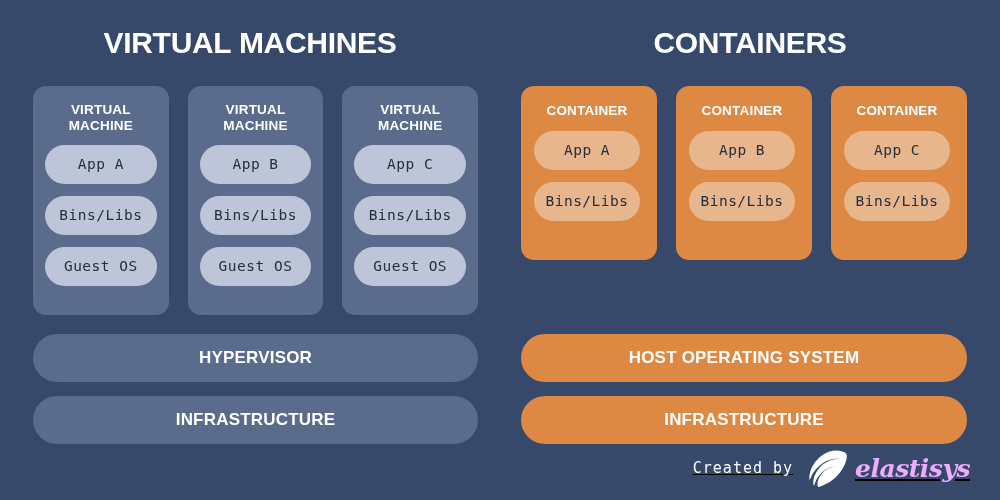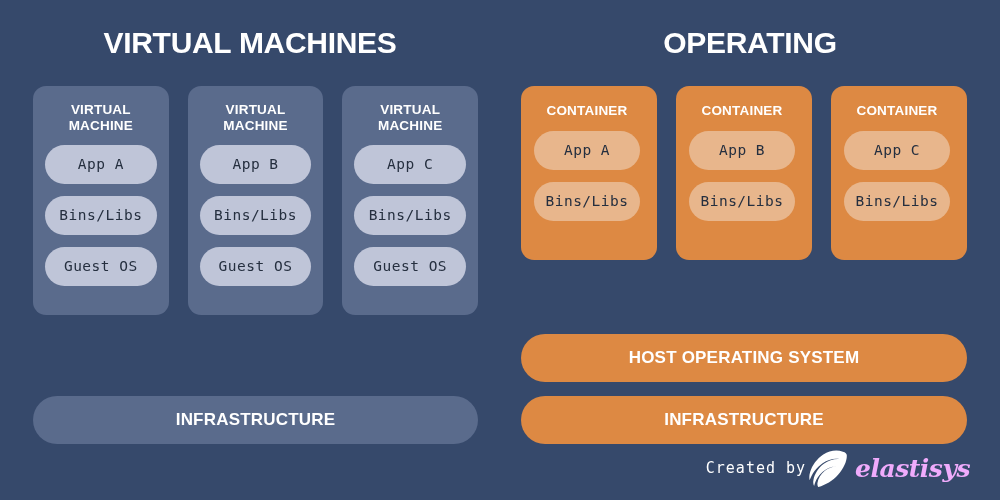--- a/index.html
+++ b/index.html
@@ -127,21 +127,23 @@
   .bar.vm { left: 33px;  width: 445px; background: #5a6b8c; }
   .bar.ct { left: 521px; width: 446px; background: #dd8943; }
 
   
   .credit {
     position: absolute;
     right: 30px;
     bottom: 12px;
     display: flex;
     align-items: center;
+    gap: 13px;
     height: 40px;
+    text-decoration: underline;
   }
   .credit-text {
     color: #ffffff;
     font-family: "DejaVu Sans Mono", "Liberation Mono", monospace;
     font-size: 15px;
     letter-spacing: 1px;
   }
   .brand {
     display: flex;
     align-items: center;
@@ -194,27 +196,28 @@
         <div class="card-heading">VIRTUAL<br>MACHINE</div>
         <div class="pill-stack">
           <div class="pill vm">App C</div>
           <div class="pill vm">Bins/Libs</div>
           <div class="pill vm">Guest OS</div>
         </div>
       </div>
 
     </div>
 
+    <div class="bar vm" style="top:334px;">HYPERVISOR</div>
 
     <div class="bar vm" style="top:396px;">INFRASTRUCTURE</div>
 
   </div>
 
   <div class="column right">
-    <div class="col-title">OPERATING</div>
+    <div class="col-title">CONTAINERS</div>
   </div>
 
   <div class="card-row ct">
 
     <div class="card ct">
       <div class="card-heading">CONTAINER</div>
       <div class="pill-stack">
         <div class="pill ct">App A</div>
         <div class="pill ct">Bins/Libs</div>
       </div>

